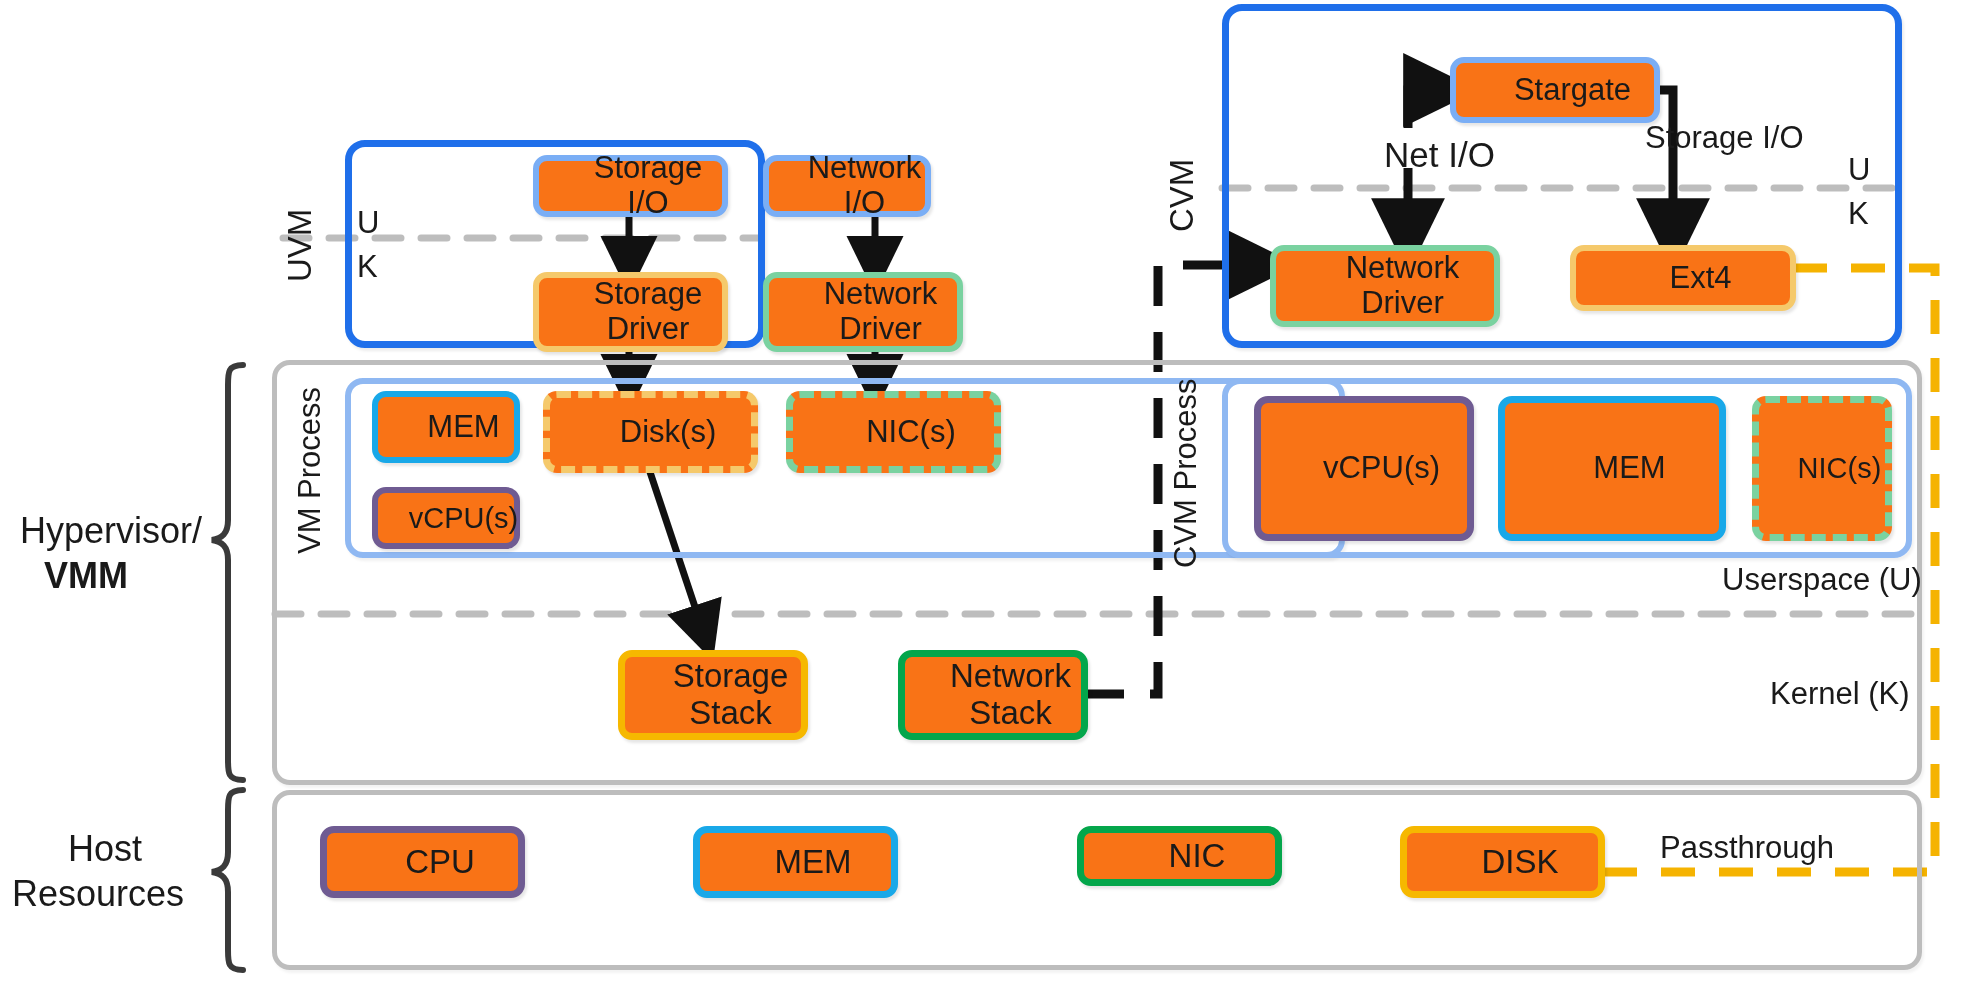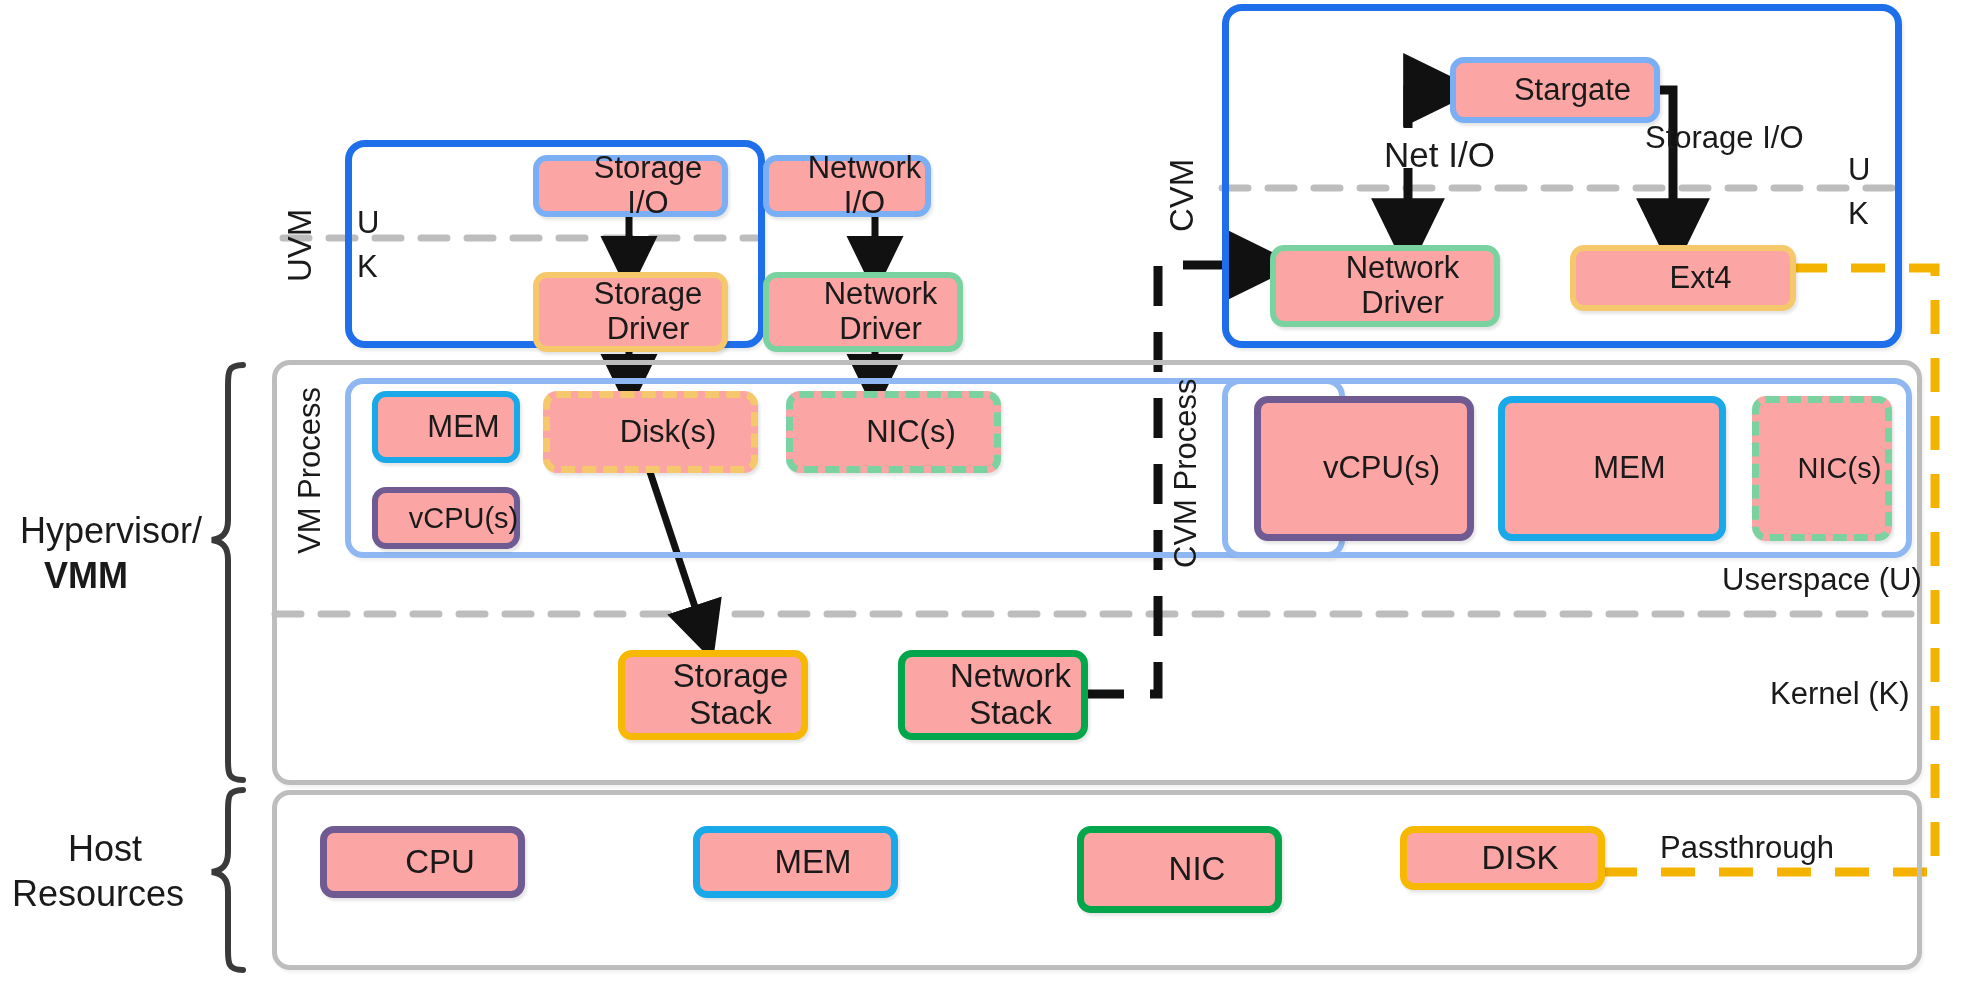--- a/index.html
+++ b/index.html
@@ -4,21 +4,21 @@
 <style>
   html,body{margin:0;padding:0;background:#fff;}
   body{width:1986px;height:984px;position:relative;font-family:"Liberation Sans",sans-serif;overflow:hidden;}
   #stage{position:absolute;left:0;top:0;width:1986px;height:984px;}
 
   .abs{position:absolute;box-sizing:border-box;}
 
   
   .node{
     position:absolute;box-sizing:border-box;
-    border-radius:14px;background:#fca5a5;
+    border-radius:14px;background:#f97316;
     display:flex;align-items:center;justify-content:center;
     text-align:center;line-height:1.12;color:#1a1a1a;
     box-shadow:2px 3px 3px rgba(0,0,0,0.10);
     padding-left:35px;
   }
   .node span{display:block;}
 
   
   .container{
     position:absolute;box-sizing:border-box;border-radius:18px;background:transparent;
@@ -194,23 +194,23 @@
   <div class="plain" style="left:12px;top:873px;font-size:36px;">Resources</div>
 
   <div class="node" style="left:320px;top:826px;width:205px;height:72px;border:7px solid #6f5b92;font-size:33px;">
     <span>CPU</span>
   </div>
 
   <div class="node" style="left:693px;top:826px;width:205px;height:72px;border:7px solid #19a8e8;font-size:33px;">
     <span>MEM</span>
   </div>
 
-  <div class="node" style="left:1077px;top:826px;width:205px;height:87px;border:7px solid #04a64b;font-size:33px;">
+  <div class="node" style="left:1077px;top:826px;width:205px;height:60px;border:7px solid #04a64b;font-size:33px;">
     <span>NIC</span>
   </div>
 
-  <div class="node" style="left:1400px;top:826px;width:205px;height:64px;border:7px solid #f6b800;font-size:33px;">
+  <div class="node" style="left:1400px;top:826px;width:205px;height:72px;border:7px solid #f6b800;font-size:33px;">
     <span>DISK</span>
   </div>
 
   <div class="plain" style="left:1660px;top:830px;font-size:31px;">Passthrough</div>
 
 </div>
 
 </body></html>

